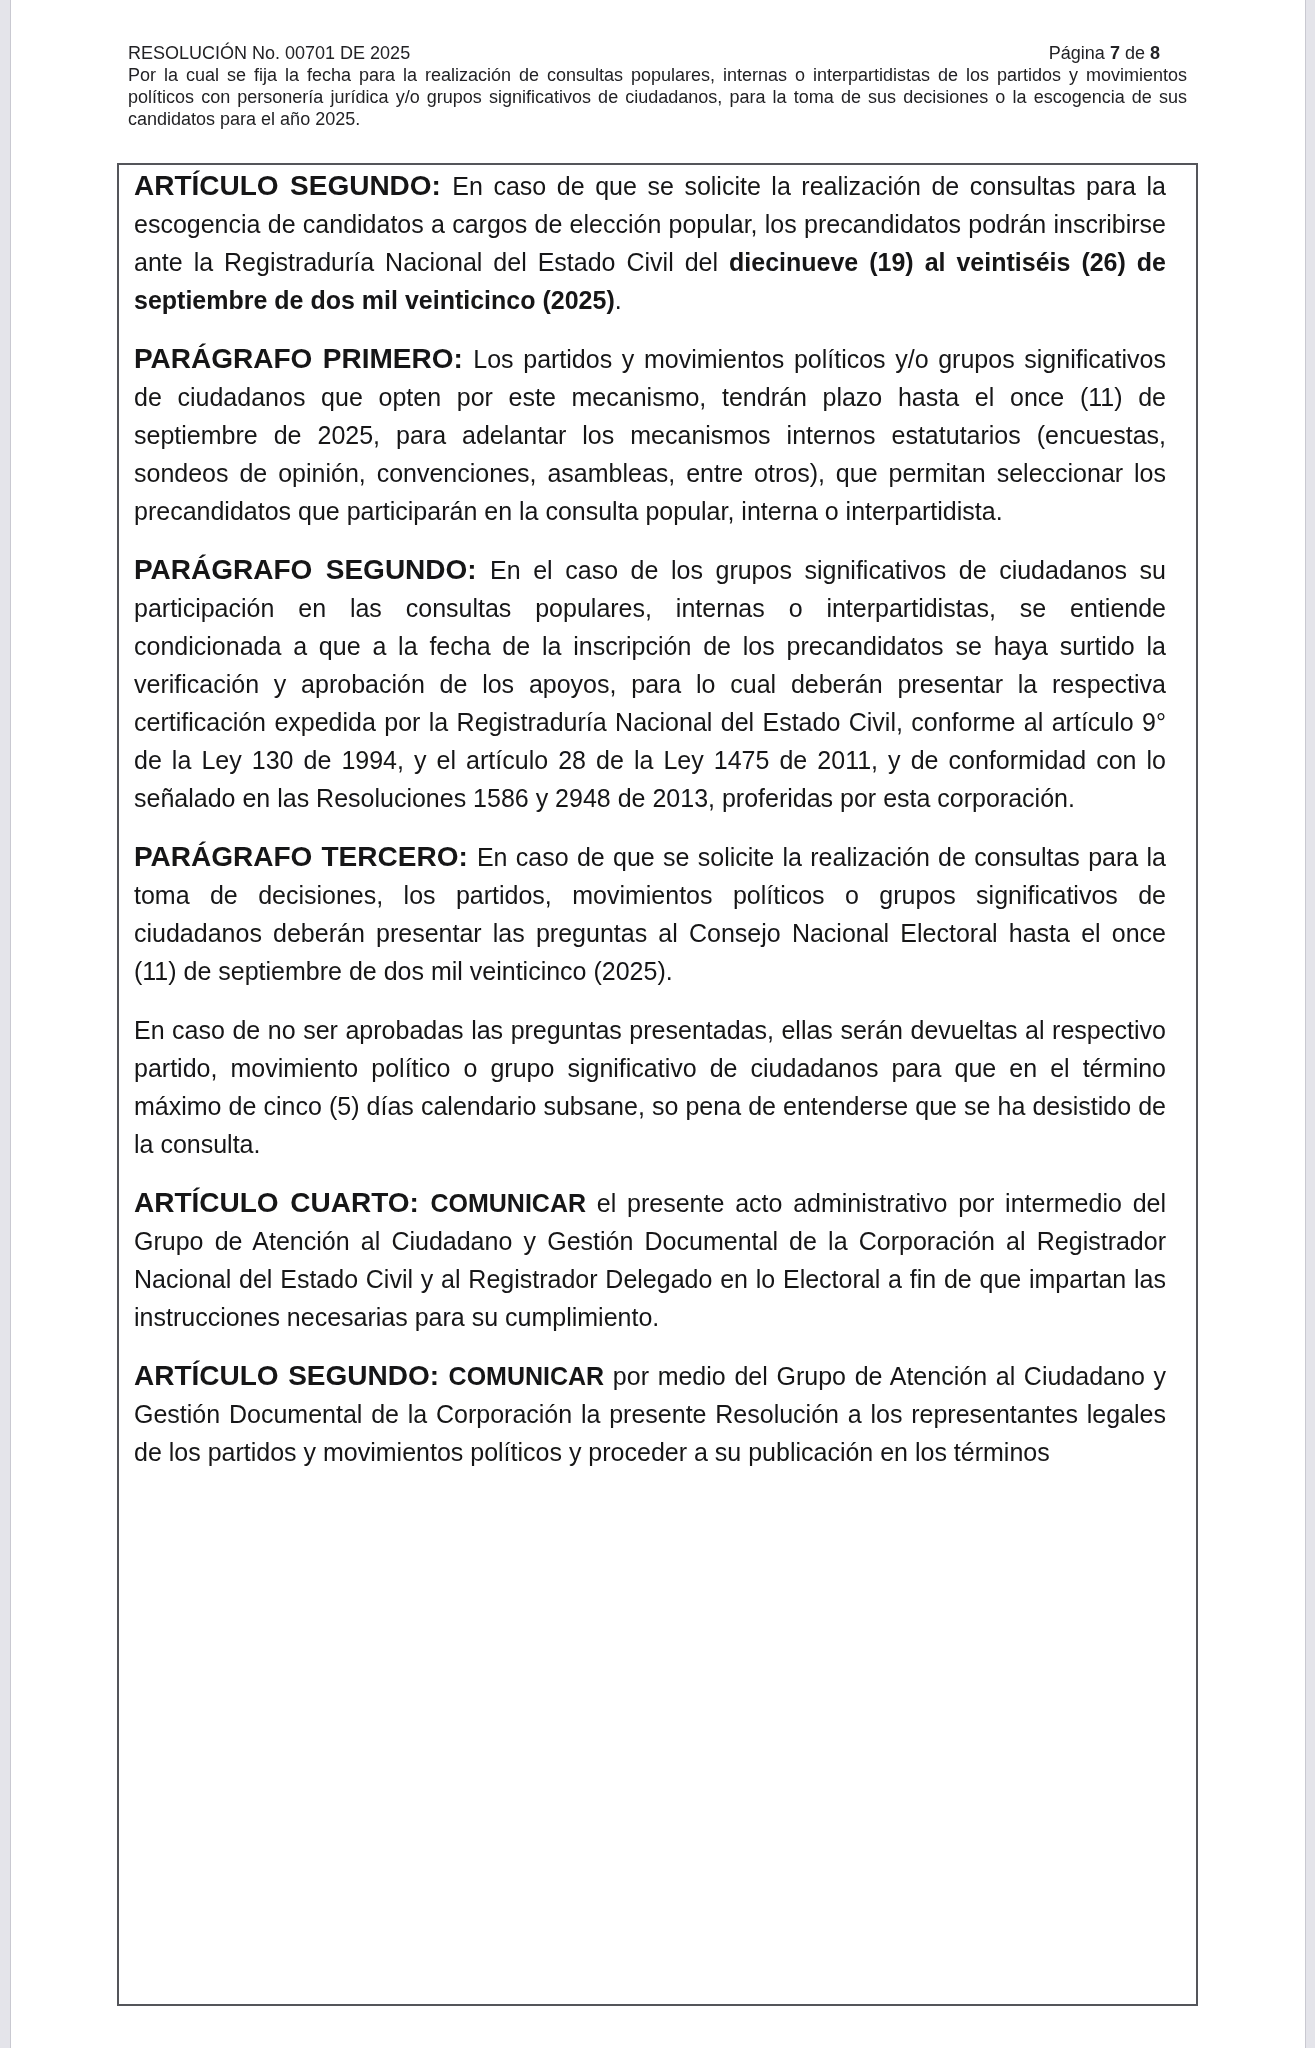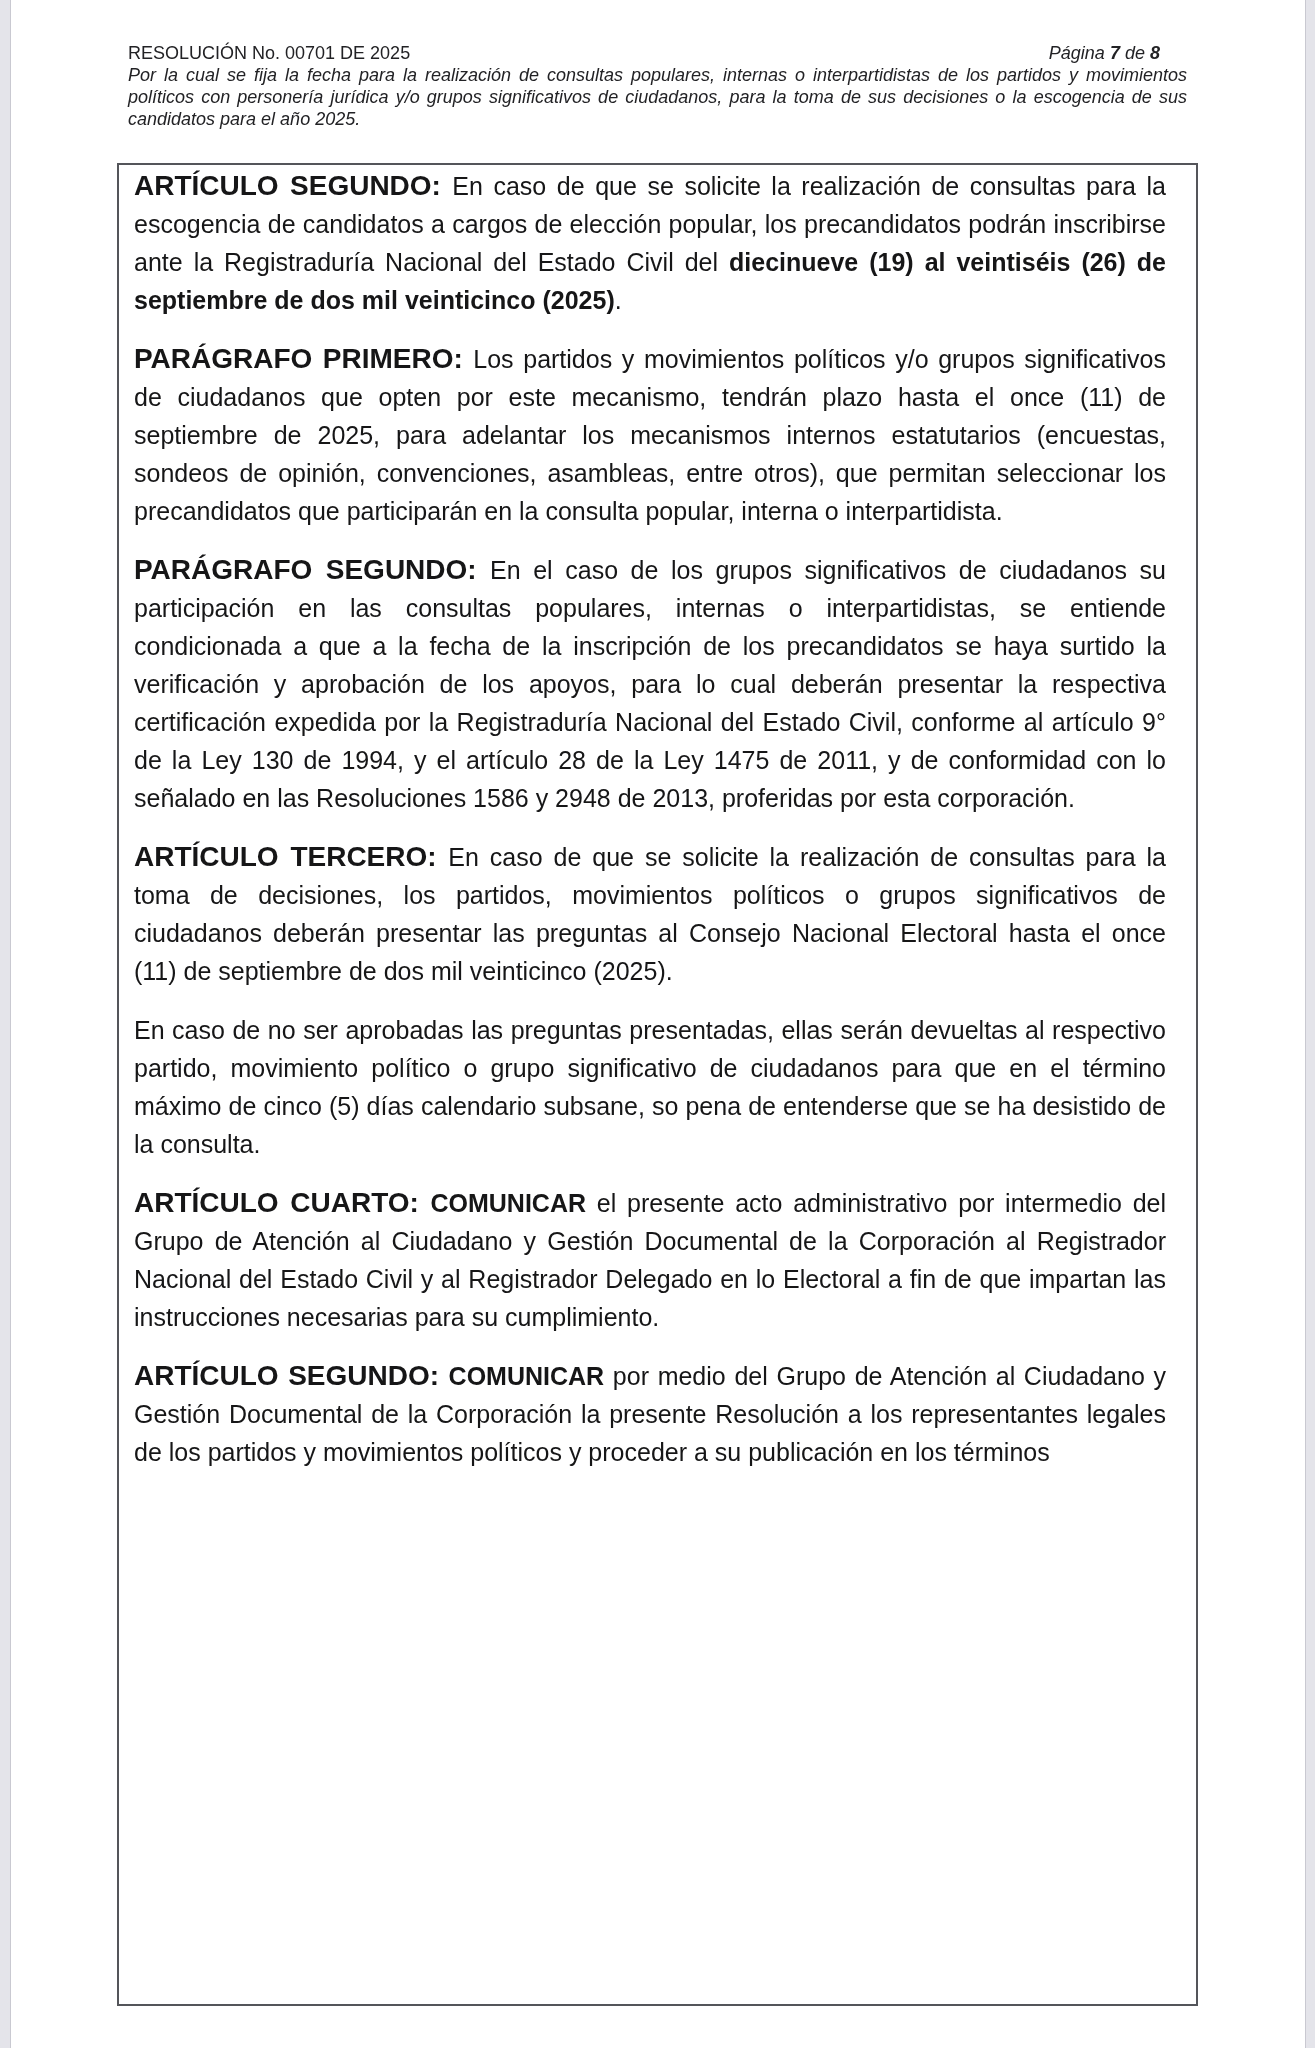--- a/index.html
+++ b/index.html
@@ -45,26 +45,24 @@
   }
   .doc-header .line1 {
     display: flex;
     justify-content: space-between;
     height: 22px;
     align-items: center;
   }
   .doc-header .page-indicator {
     padding-right: 27px;
     white-space: nowrap;
-    font-style: italic;
   }
   .doc-header .subject {
     margin: 0;
     text-align: justify;
-    font-style: italic;
   }
   b, .bold { font-weight: bold; }
   .box {
     position: absolute;
     left: 117px;
     top: 163px;
     box-sizing: border-box;
     width: 1081px;
     height: 1843px;
     border: 2px solid #54555a;
@@ -101,19 +99,19 @@
       <span class="page-indicator"><span>Página</span>&nbsp;<b>7</b>&nbsp;<span>de</span>&nbsp;<b>8</b></span>
     </div>
     <p class="subject">Por la cual se fija la fecha para la realización de consultas populares, internas o interpartidistas de los partidos y movimientos políticos con personería jurídica y/o grupos significativos de ciudadanos, para la toma de sus decisiones o la escogencia de sus candidatos para el año 2025.</p>
   </div>
 
   <div class="box" id="doc-body">
 
   <p><span class="seg-heading">ARTÍCULO SEGUNDO: </span><span class="seg-normal">En caso de que se solicite la realización de consultas para la escogencia de candidatos a cargos de elección popular, los precandidatos podrán inscribirse ante la Registraduría Nacional del Estado Civil del </span><span class="seg-bold">diecinueve (19) al veintiséis (26) de septiembre de dos mil veinticinco (2025)</span><span class="seg-normal">.</span></p>
       <p><span class="seg-heading">PARÁGRAFO PRIMERO: </span><span class="seg-normal">Los partidos y movimientos políticos y/o grupos significativos de ciudadanos que opten por este mecanismo, tendrán plazo hasta el once (11) de septiembre de 2025, para adelantar los mecanismos internos estatutarios (encuestas, sondeos de opinión, convenciones, asambleas, entre otros), que permitan seleccionar los precandidatos que participarán en la consulta popular, interna o interpartidista.</span></p>
       <p><span class="seg-heading">PARÁGRAFO SEGUNDO: </span><span class="seg-normal">En el caso de los grupos significativos de ciudadanos su participación en las consultas populares, internas o interpartidistas, se entiende condicionada a que a la fecha de la inscripción de los precandidatos se haya surtido la verificación y aprobación de los apoyos, para lo cual deberán presentar la respectiva certificación expedida por la Registraduría Nacional del Estado Civil, conforme al artículo 9° de la Ley 130 de 1994, y el artículo 28 de la Ley 1475 de 2011, y de conformidad con lo señalado en las Resoluciones 1586 y 2948 de 2013, proferidas por esta corporación.</span></p>
-      <p><span class="seg-heading">ARTÍCULO TERCERO: </span><span class="seg-normal">En caso de que se solicite la realización de consultas para la toma de decisiones, los partidos, movimientos políticos o grupos significativos de ciudadanos deberán presentar las preguntas al Consejo Nacional Electoral hasta el once (11) de septiembre de dos mil veinticinco (2025).</span></p>
+      <p><span class="seg-heading">PARÁGRAFO TERCERO: </span><span class="seg-normal">En caso de que se solicite la realización de consultas para la toma de decisiones, los partidos, movimientos políticos o grupos significativos de ciudadanos deberán presentar las preguntas al Consejo Nacional Electoral hasta el once (11) de septiembre de dos mil veinticinco (2025).</span></p>
       <p><span class="seg-normal">En caso de no ser aprobadas las preguntas presentadas, ellas serán devueltas al respectivo partido, movimiento político o grupo significativo de ciudadanos para que en el término máximo de cinco (5) días calendario subsane, so pena de entenderse que se ha desistido de la consulta.</span></p>
       <p><span class="seg-heading">ARTÍCULO CUARTO: </span><span class="seg-bold">COMUNICAR</span><span class="seg-normal"> el presente acto administrativo por intermedio del Grupo de Atención al Ciudadano y Gestión Documental de la Corporación al Registrador Nacional del Estado Civil y al Registrador Delegado en lo Electoral a fin de que impartan las instrucciones necesarias para su cumplimiento.</span></p>
       <p><span class="seg-heading">ARTÍCULO SEGUNDO: </span><span class="seg-bold">COMUNICAR</span><span class="seg-normal"> por medio del Grupo de Atención al Ciudadano y Gestión Documental de la Corporación la presente Resolución a los representantes legales de los partidos y movimientos políticos y proceder a su publicación en los términos</span></p>
     </div>
 
 </div>
 
 </body></html>

